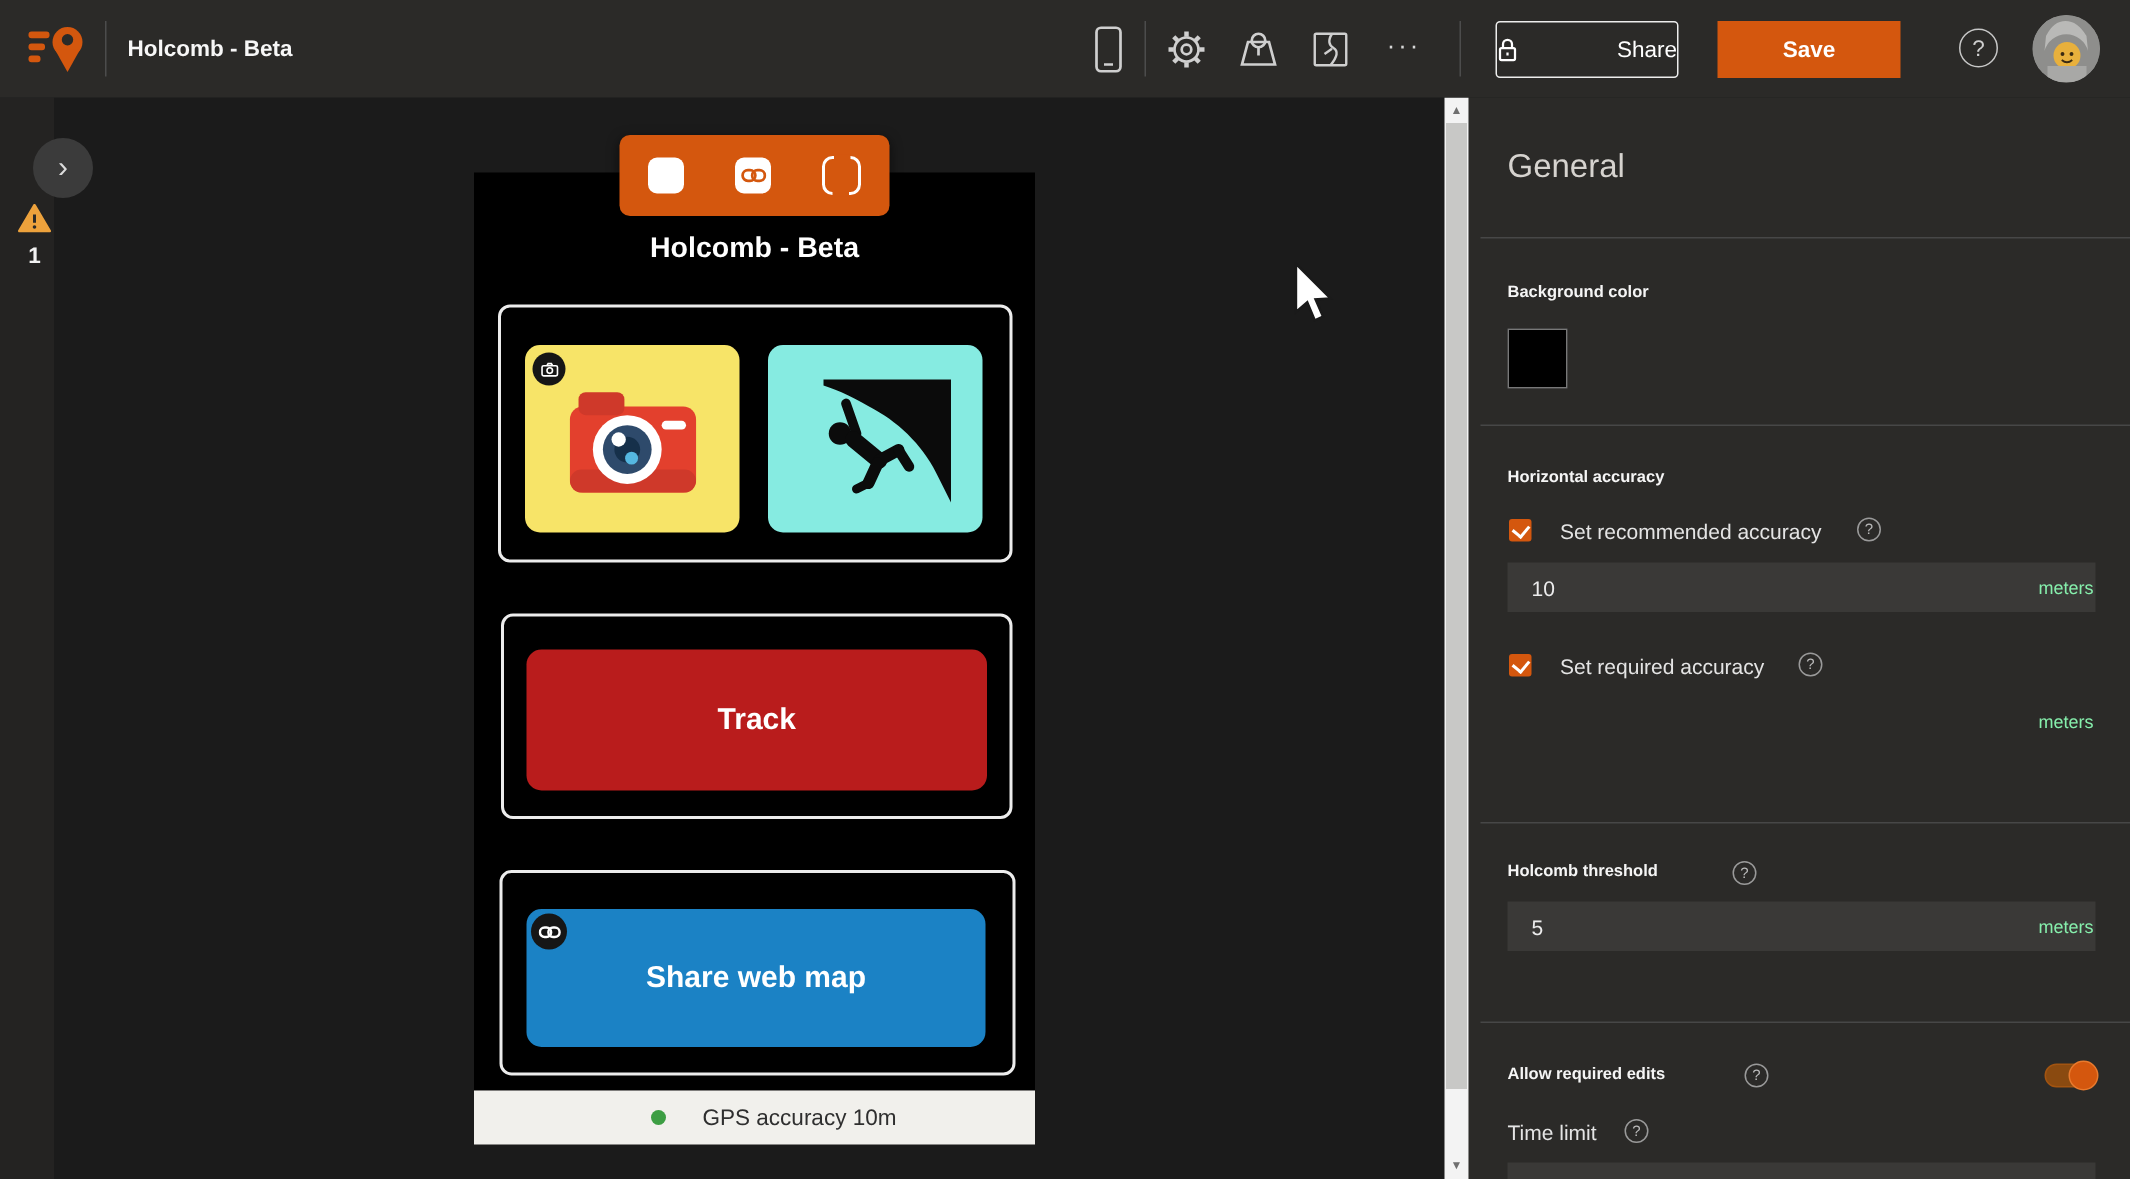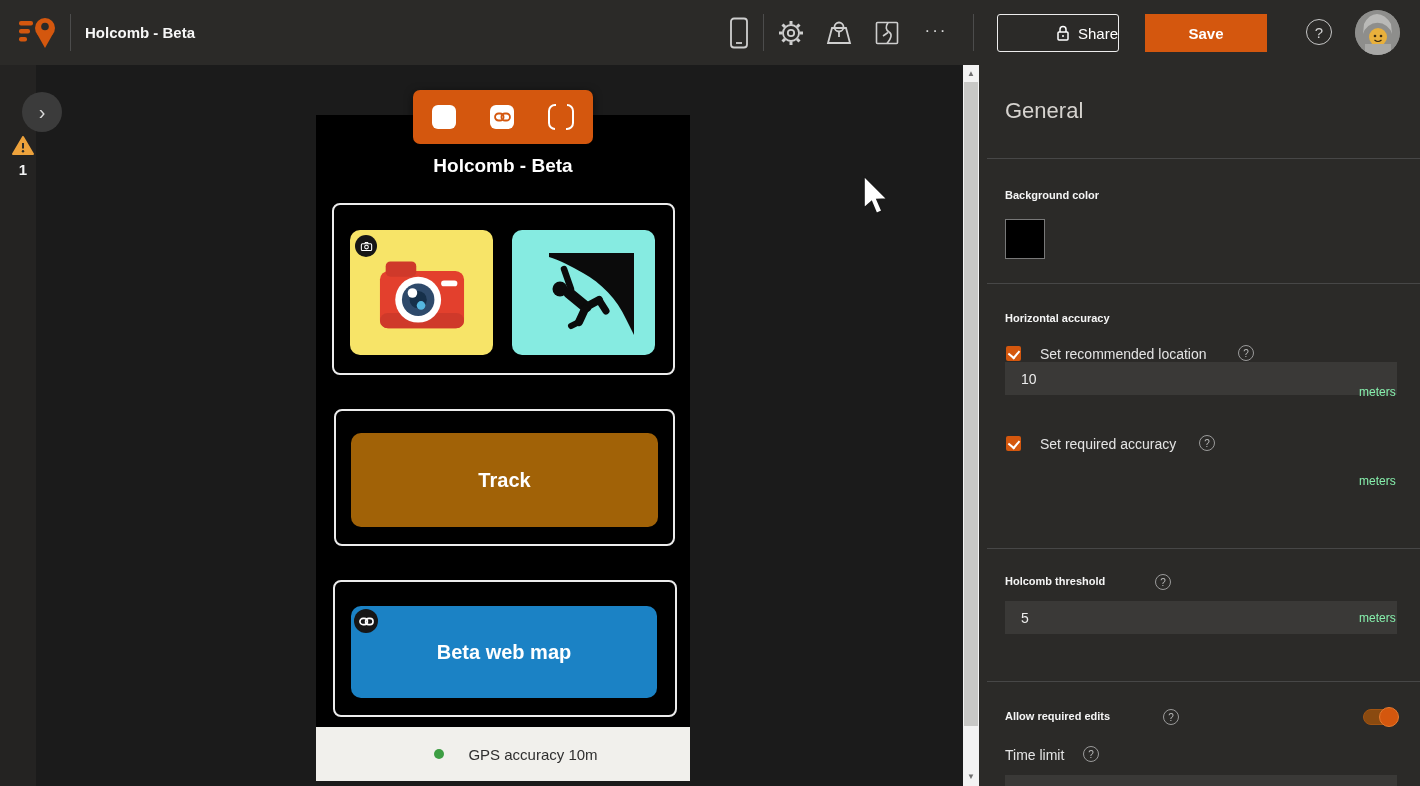--- a/index.html
+++ b/index.html
@@ -7,35 +7,35 @@
   body { font-family:"Liberation Sans", sans-serif; }
   #app { position:relative; width:1420px; height:786px; background:#1b1b1b; overflow:hidden; }
 
   
   .header { position:absolute; left:0; top:0; width:1420px; height:65px; background:#2b2a28; z-index:20; }
   .logo { position:absolute; left:18px; top:13px; width:42px; height:38px; }
   .hdr-div { position:absolute; top:14px; width:1px; height:37px; background:#4c4c4c; }
   .hdr-title { position:absolute; left:85px; top:0; height:65px; line-height:65px; color:#f7f7f7; font-size:15px; font-weight:bold; }
   .hdr-icon { position:absolute; top:16px; width:34px; height:34px; display:flex; align-items:center; justify-content:center; cursor:pointer; }
   .hdr-more { position:absolute; top:14px; width:40px; height:36px; color:#d8d8d8; font-size:17px; letter-spacing:2px; text-align:center; line-height:34px; cursor:pointer; }
-  .btn-share { position:absolute; left:997px; top:14px; width:122px; height:38px; border:1px solid #ededed; border-radius:3px; color:#fff; font-size:15px; display:flex; align-items:center; justify-content:flex-end; gap:8px; cursor:pointer; background:transparent; }
+  .btn-share { position:absolute; left:997px; top:14px; width:122px; height:38px; border:1px solid #ededed; border-radius:3px; color:#fff; font-size:15px; display:flex; align-items:center; justify-content:space-between; gap:8px; cursor:pointer; background:transparent; }
   .btn-save { position:absolute; left:1145px; top:14px; width:122px; height:38px; background:#d4570e; border:none; border-radius:0; color:#fff; font-size:15px; font-weight:bold; cursor:pointer; }
   .help-circle { border-radius:50%; border:1.5px solid #c7c7c7; color:#cfcfcf; display:flex; align-items:center; justify-content:center; }
   .hdr-help { position:absolute; left:1306px; top:19px; width:26px; height:26px; font-size:15px; cursor:pointer; }
   .avatar { position:absolute; left:1355px; top:10px; width:45px; height:45px; border-radius:50%; overflow:hidden; cursor:pointer; background:#8d8d8b; }
 
   
   .left-rail { position:absolute; left:0; top:65px; width:36px; height:721px; background:#242322; }
   .expand-btn { position:absolute; left:22px; top:92px; width:40px; height:40px; border-radius:50%; background:#3b3b3b; color:#dcdcdc; font-size:20px; display:flex; align-items:center; justify-content:center; cursor:pointer; z-index:5; }
   .warn-wrap { position:absolute; left:10px; top:136px; width:26px; text-align:center; z-index:5; cursor:pointer; }
   .warn-count { color:#f2f2f2; font-size:15px; font-weight:bold; margin-top:2px; }
 
   
   .phone-screen { position:absolute; left:316px; top:115px; width:374px; height:612px; background:#000; }
-  .phone-footer { position:absolute; left:316px; top:727px; width:374px; height:54px; background:#f1f0ec; display:flex; align-items:center; justify-content:center; gap:24px;padding-left:26px; }
+  .phone-footer { position:absolute; left:316px; top:727px; width:374px; height:36px; background:#f1f0ec; display:flex; align-items:center; justify-content:center; gap:24px;padding-left:26px; }
   .gps-dot { width:10px; height:10px; border-radius:50%; background:#3d9e43; }
   .gps-text { color:#2f2f2f; font-size:15px; }
 
   .float-toolbar { position:absolute; left:413px; top:90px; width:180px; height:54px; background:#d4570e; border-radius:7px; box-shadow:0 2px 8px rgba(0,0,0,.55); z-index:6; display:flex; align-items:center; justify-content:space-between; padding:0 19px; }
   .tool-sq { width:24px; height:24px; border-radius:6px; background:#fff; display:flex; align-items:center; justify-content:center; cursor:pointer; }
   .tool-outline { position:relative; width:26px; height:26px; border:2.5px solid #fff; border-radius:7px; background:transparent; cursor:pointer; }
   .tool-outline::before { content:""; position:absolute; left:6px; top:-3px; width:11px; height:3px; background:#d4570e; }
   .tool-outline::after { content:""; position:absolute; right:6px; bottom:-3px; width:11px; height:3px; background:#d4570e; }
 
   .phone-title { position:absolute; left:316px; top:155px; width:374px; text-align:center; color:#fff; font-size:19px; font-weight:bold; }
@@ -44,21 +44,21 @@
   .grp1 { left:332px; top:203px; width:343px; height:172px; }
   .grp2 { left:334px; top:409px; width:341px; height:137px; }
   .grp3 { left:333px; top:580px; width:344px; height:137px; }
 
   .cam-btn { position:absolute; left:350px; top:230px; width:143px; height:125px; border-radius:10px; background:#f7e468; display:flex; align-items:center; justify-content:center; cursor:pointer; }
   .climb-btn { position:absolute; left:512px; top:230px; width:143px; height:125px; border-radius:10px; background:#86ebe1; display:flex; align-items:center; justify-content:center; cursor:pointer; }
   .badge { position:absolute; width:22px; height:22px; border-radius:50%; background:#161616; display:flex; align-items:center; justify-content:center; z-index:4; }
   .cam-badge { left:355px; top:235px; }
   .link-badge { left:354px; top:609px; width:24px; height:24px; }
 
-  .track-btn { position:absolute; left:351px; top:433px; width:307px; height:94px; border-radius:10px; background:#a16207; color:#fff; font-size:20px; font-weight:bold; display:flex; align-items:center; justify-content:center; cursor:pointer; }
+  .track-btn { position:absolute; left:351px; top:433px; width:307px; height:94px; border-radius:10px; background:#b91c1c; color:#fff; font-size:20px; font-weight:bold; display:flex; align-items:center; justify-content:center; cursor:pointer; }
   .webmap-btn { position:absolute; left:351px; top:606px; width:306px; height:92px; border-radius:10px; background:#1b82c5; color:#fff; font-size:20px; font-weight:bold; display:flex; align-items:center; justify-content:center; cursor:pointer; }
 
   
   .scrollbar { position:absolute; left:963px; top:65px; width:16px; height:721px; background:#f3f3f3; z-index:8; }
   .scroll-arrow { position:absolute; left:0; width:16px; height:14px; color:#6f6f6f; font-size:8px; text-align:center; line-height:14px; cursor:pointer; }
   .scroll-thumb { position:absolute; left:1px; top:17px; width:14px; height:644px; background:#c8c8c6; cursor:pointer; }
 
   
   .panel { position:absolute; left:979px; top:65px; width:463px; height:721px; background:#2b2a28; }
   .panel-title { position:absolute; left:26px; top:33px; color:#d6d3cf; font-size:22px; font-weight:400; }
@@ -217,21 +217,21 @@
         <line x1="56" y1="66" x2="50" y2="79" stroke-width="8"></line>
         <line x1="50" y1="79" x2="42" y2="83" stroke-width="6"></line>
       </g>
     </svg>
   </div>
 
   <div class="grp grp2"></div>
   <div class="track-btn">Track</div>
 
   <div class="grp grp3"></div>
-  <div class="webmap-btn">Beta web map</div>
+  <div class="webmap-btn">Share web map</div>
   <div class="badge link-badge">
     <svg width="15" height="11" viewBox="0 0 24 16" fill="none" stroke="#fff" stroke-width="2.6">
       <rect x="1.5" y="3" width="12" height="10" rx="5"></rect>
       <rect x="10.5" y="3" width="12" height="10" rx="5"></rect>
     </svg>
   </div>
 
   <div class="phone-footer">
     <span class="gps-dot"></span>
     <span class="gps-text">GPS accuracy 10m</span>
@@ -247,23 +247,23 @@
     <div class="panel-title">General</div>
     <div class="p-div" style="top:93px"></div>
 
     <div class="p-label" style="top:124px">Background color</div>
     <div class="swatch"></div>
     <div class="p-div" style="top:218px"></div>
 
     <div class="p-label" style="top:247px">Horizontal accuracy</div>
 
     <div class="chk" style="top:281px"></div>
-    <div class="p-sublabel" style="left:61px; top:281px">Set recommended location</div>
+    <div class="p-sublabel" style="left:61px; top:281px">Set recommended accuracy</div>
     <div class="help-circle p-help" style="left:259px; top:280px">?</div>
-    <input class="p-input" style="top: 297px;" value="10">
+    <input class="p-input" style="top: 310px;" value="10">
     <div class="p-unit" style="left:380px; top:320px">meters</div>
 
     <div class="chk" style="top:371px"></div>
     <div class="p-sublabel" style="left:61px; top:371px">Set required accuracy</div>
     <div class="help-circle p-help" style="left:220px; top:370px">?</div>
     <div class="p-unit" style="left:380px; top:409px">meters</div>
 
     <div class="p-div" style="top:483px"></div>
 
     <div class="p-label" style="top:510px">Holcomb threshold</div>

